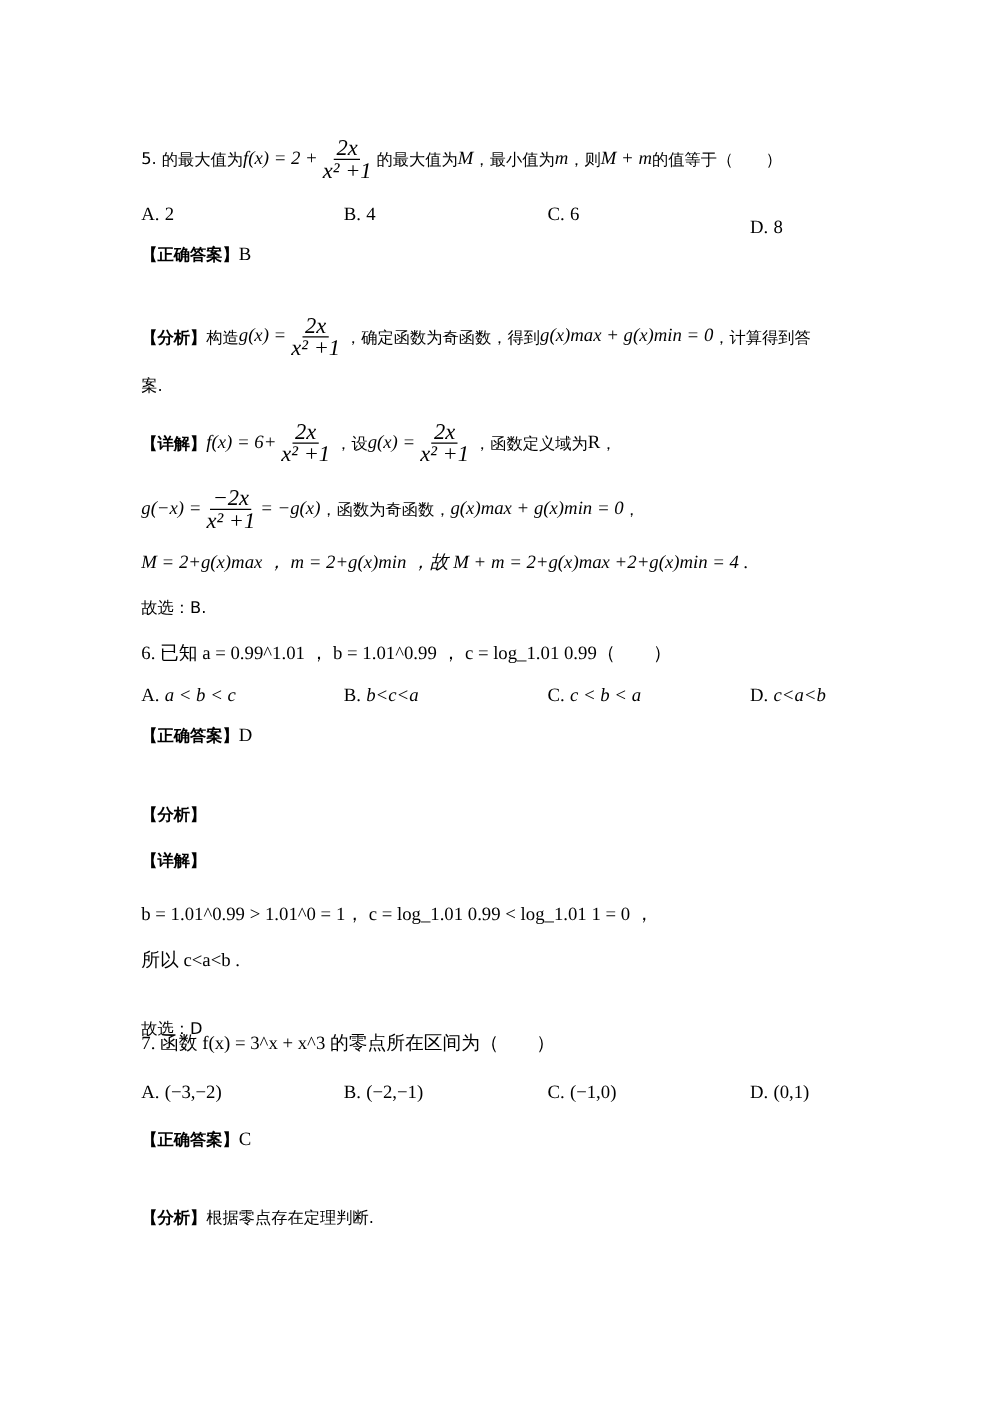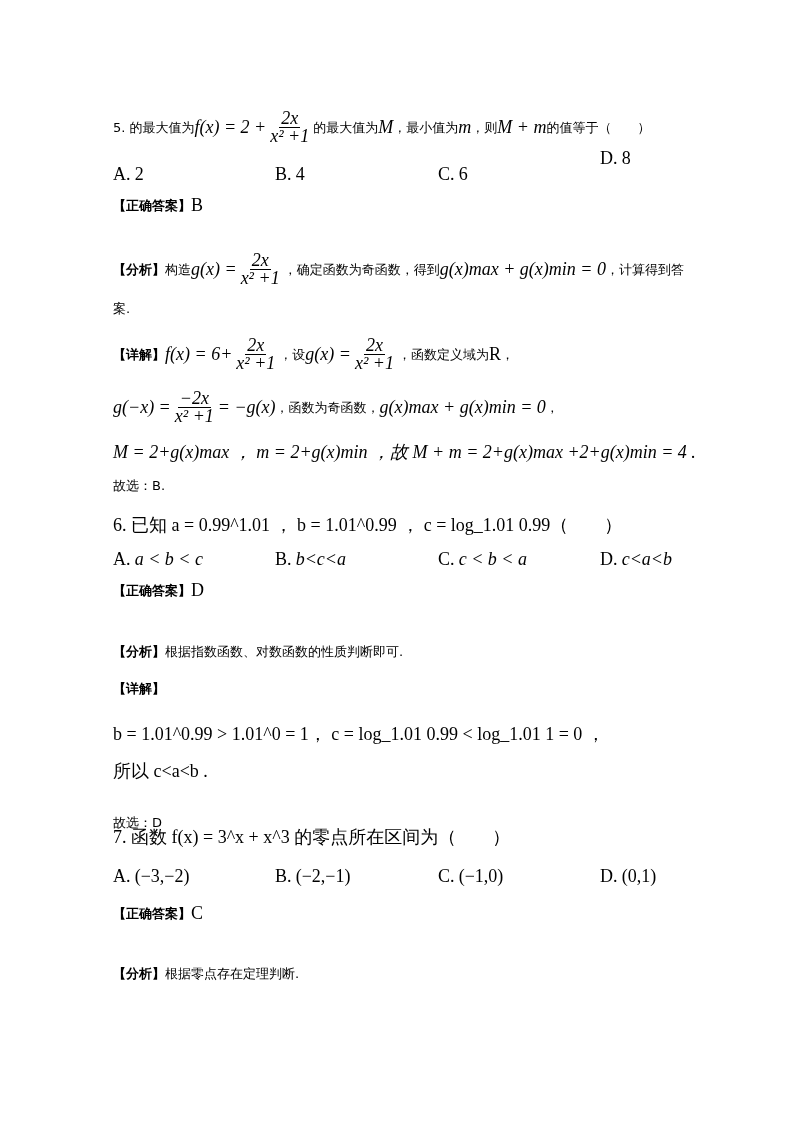--- a/index.html
+++ b/index.html
@@ -1,20 +1,20 @@
 <!DOCTYPE html>
 <html><head>
 <meta charset="utf-8">
 <style>
   html, body { margin: 0; padding: 0; background: #ffffff; }
   body { width: 794px; height: 1123px; position: relative; overflow: hidden;
          font-family: "DejaVu Serif", "Liberation Serif", serif; color: #000; font-size: 13px; }
   .line { position: absolute; left: 113px; white-space: nowrap; display: flex; align-items: center; }
   .cn { font-family: "DejaVu Sans", "Liberation Sans", sans-serif; font-size: 13px; }
-  .math { font-family: "Liberation Serif", "DejaVu Serif", serif; font-size: 18px; }
+  .math { font-family: "Liberation Serif", "DejaVu Serif", serif; font-size: 15px; }
   .it { font-style: italic; }
   .frac { display: inline-flex; flex-direction: column; align-items: center; vertical-align: middle; margin: 0 2px; font-family: "Liberation Serif", serif; font-size: 18px; }
   .frac .num { border-bottom: 1px solid #000; padding: 0 2px; line-height: 17px; }
   .frac .den { line-height: 17px; padding: 0 2px; }
   .opt { position: absolute; white-space: nowrap; }
   .bold { font-weight: bold; }
   .sp { display: inline-block; width: 4px; }
 </style>
 </head>
 <body>
@@ -33,21 +33,21 @@
   <span class="cn">，最小值为</span>
   <span class="math it">m</span>
   <span class="cn">，则</span>
   <span class="math it">M + m</span>
   <span class="cn">的值等于（　　）</span>
 </div>
 
 <div class="opt" style="top:164px; left:113px;"><span class="math">A.</span> <span class="math">2</span></div>
 <div class="opt" style="top:164px; left:275px;"><span class="math">B.</span> <span class="math">4</span></div>
 <div class="opt" style="top:164px; left:438px;"><span class="math">C.</span> <span class="math">6</span></div>
-<div class="opt" style="top:148px; left:600px;"><span class="math">D.</span> <span class="math">8</span></div>
+<div class="opt" style="top:174px; left:600px;"><span class="math">D.</span> <span class="math">8</span></div>
 
 <div class="line" style="top:195px;">
   <span class="cn bold">【正确答案】</span>
   <span class="math">B</span>
 </div>
 
 <div class="line" style="top:252px;">
   <span class="cn bold">【分析】</span>
   <span class="cn">构造</span>
   <span class="math it">g(x) =</span>
@@ -110,21 +110,20 @@
 <div class="opt" style="top:549px; left:438px;"><span class="math">C.</span> <span class="math it">c &lt; b &lt; a</span></div>
 <div class="opt" style="top:549px; left:600px;"><span class="math">D.</span> <span class="math it">c&lt;a&lt;b</span></div>
 
 <div class="line" style="top:580px;">
   <span class="cn bold">【正确答案】</span>
   <span class="math">D</span>
 </div>
 
 <div class="line" style="top:643px;">
   <span class="cn bold">【分析】</span>
-  <span class="cn">根据指数函数、对数函数的性质判断即可.</span>
 </div>
 
 <div class="line" style="top:680px;">
   <span class="cn bold">【详解】</span>
 </div>
 <div class="line" style="top:722px;justify-content:flex-end;">
   <span class="math">b = 1.01^0.99 &gt; 1.01^0 = 1， c = log_1.01 0.99 &lt; log_1.01 1 = 0 ，</span>
 </div>
 <div class="line" style="top:759px;">
   <span class="math">所以 c&lt;a&lt;b .</span>

